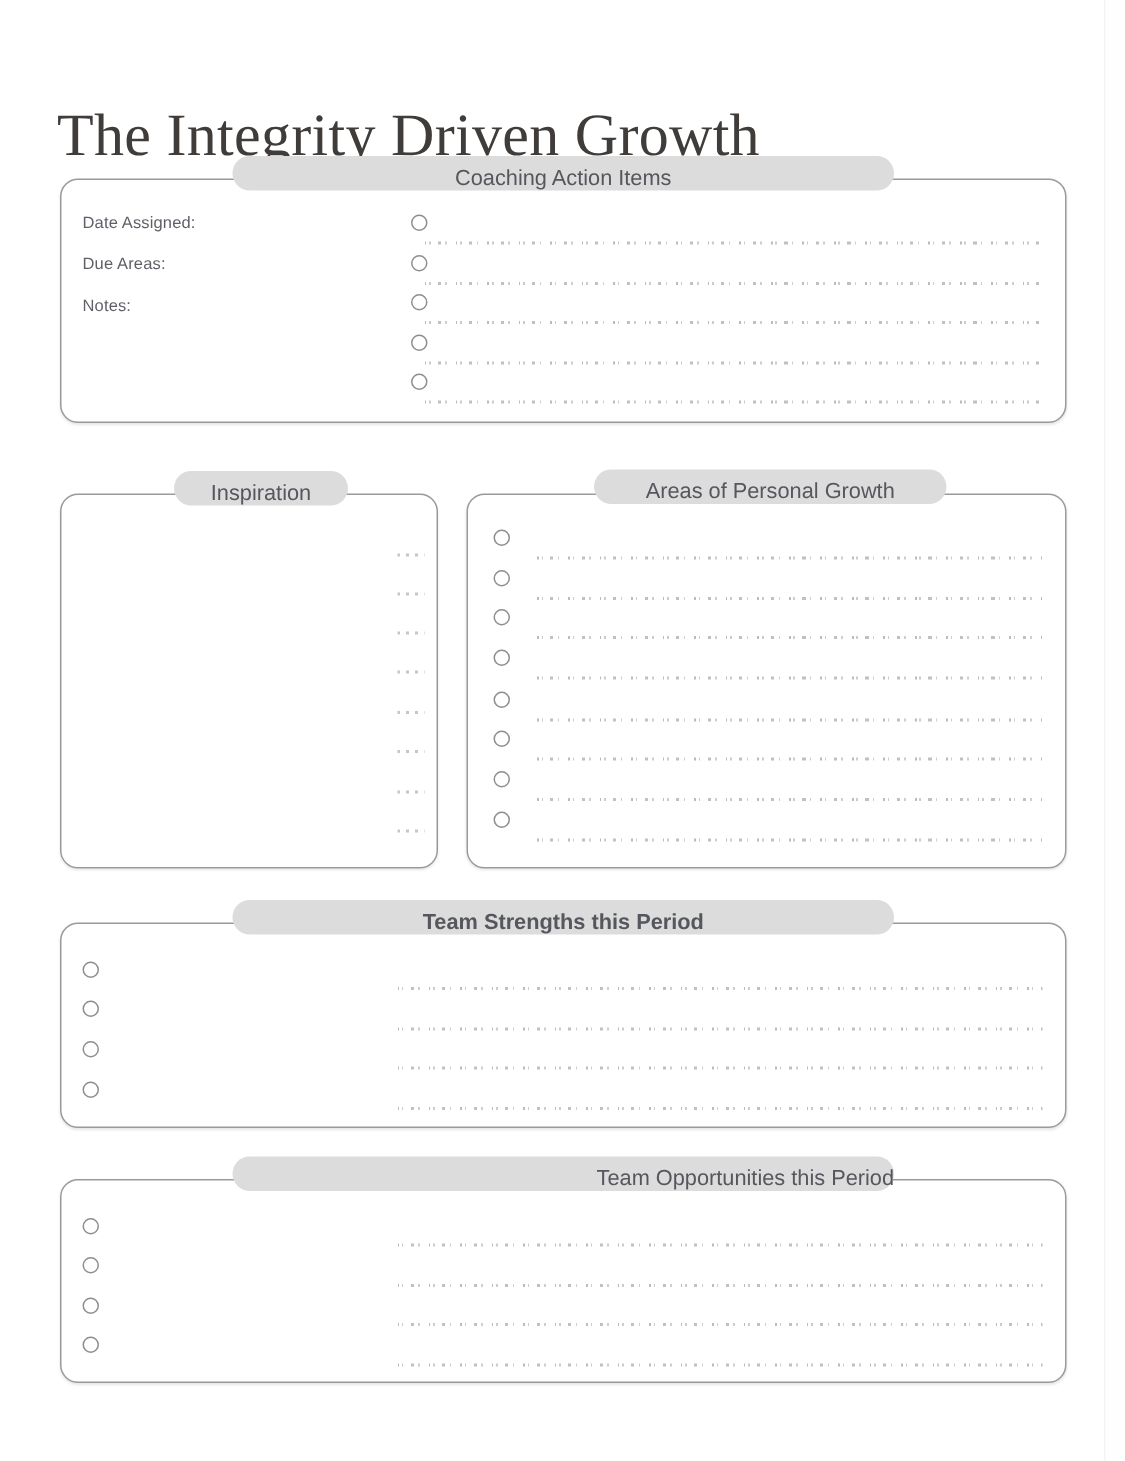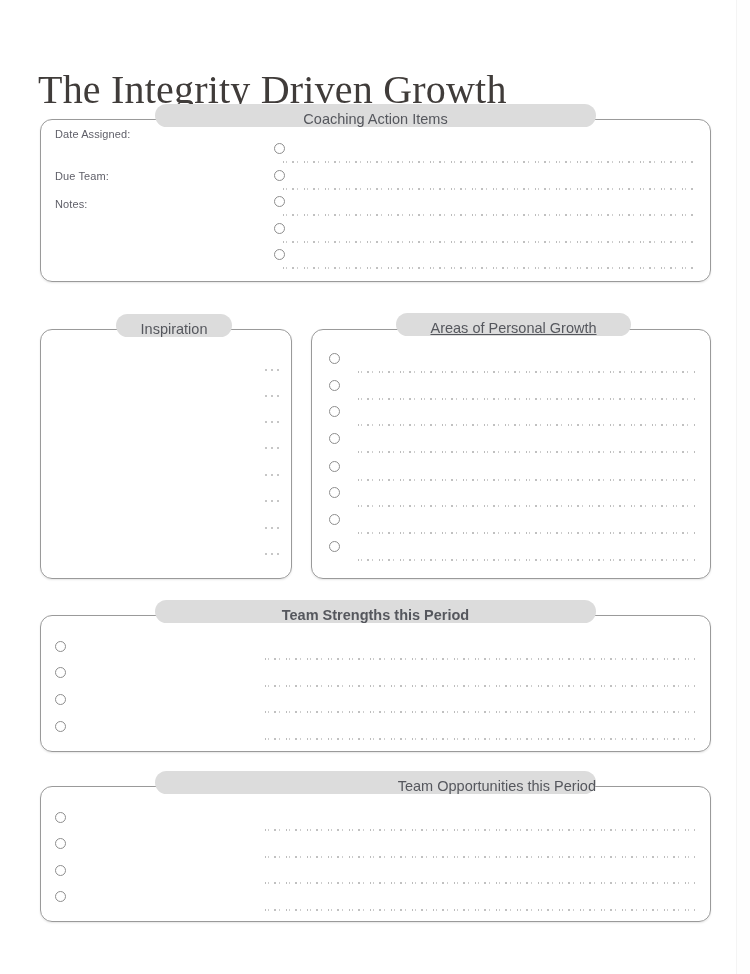--- a/index.html
+++ b/index.html
@@ -125,22 +125,22 @@
 
 <div id="page-sheet"></div>
 <div id="page-edge"></div>
 
 <h1 id="doc-title">The Integrity Driven Growth</h1>
 
 <div class="panel-shadow" style="left:40px; top:119px; width:671px; height:163px;"></div>
 <div class="panel" style="left:40px; top:119px; width:671px; height:163px;"></div>
 <div class="pill" style="left:155px; top:104px; width:441px;">Coaching Action Items</div>
 
-<div class="field-label" style="left:55px; top:128px;">Date Assigned:</div>
-<div class="field-label" style="left:55px; top:170px;">Due Team:</div>
+<div class="field-label" style="left:55px; top:143px;">Date Assigned:</div>
+<div class="field-label" style="left:55px; top:170px;">Due Areas:</div>
 <div class="field-label" style="left:55px; top:198px;">Notes:</div>
 
 <div class="bullet" style="left:274px; top:143px;"></div>
 <div class="bullet" style="left:274px; top:170px;"></div>
 <div class="bullet" style="left:274px; top:196px;"></div>
 <div class="bullet" style="left:274px; top:223px;"></div>
 <div class="bullet" style="left:274px; top:249px;"></div>
 
 <div class="rule" style="left:283px; top:161px; width:412px;"></div>
 <div class="rule" style="left:283px; top:188px; width:412px;"></div>
@@ -156,21 +156,21 @@
 <div class="rule-stub" style="left:265px; top:395px; width:18px;"></div>
 <div class="rule-stub" style="left:265px; top:421px; width:18px;"></div>
 <div class="rule-stub" style="left:265px; top:447px; width:18px;"></div>
 <div class="rule-stub" style="left:265px; top:474px; width:18px;"></div>
 <div class="rule-stub" style="left:265px; top:500px; width:18px;"></div>
 <div class="rule-stub" style="left:265px; top:527px; width:18px;"></div>
 <div class="rule-stub" style="left:265px; top:553px; width:18px;"></div>
 
 <div class="panel-shadow" style="left:311px; top:329px; width:400px; height:250px;"></div>
 <div class="panel" style="left:311px; top:329px; width:400px; height:250px;"></div>
-<div class="pill" style="left:396px; top:313px; width:235px;text-decoration:underline;">Areas of Personal Growth</div>
+<div class="pill" style="left:396px; top:313px; width:235px;">Areas of Personal Growth</div>
 
 <div class="bullet" style="left:329px; top:353px;"></div>
 <div class="bullet" style="left:329px; top:380px;"></div>
 <div class="bullet" style="left:329px; top:406px;"></div>
 <div class="bullet" style="left:329px; top:433px;"></div>
 <div class="bullet" style="left:329px; top:461px;"></div>
 <div class="bullet" style="left:329px; top:487px;"></div>
 <div class="bullet" style="left:329px; top:514px;"></div>
 <div class="bullet" style="left:329px; top:541px;"></div>
 

